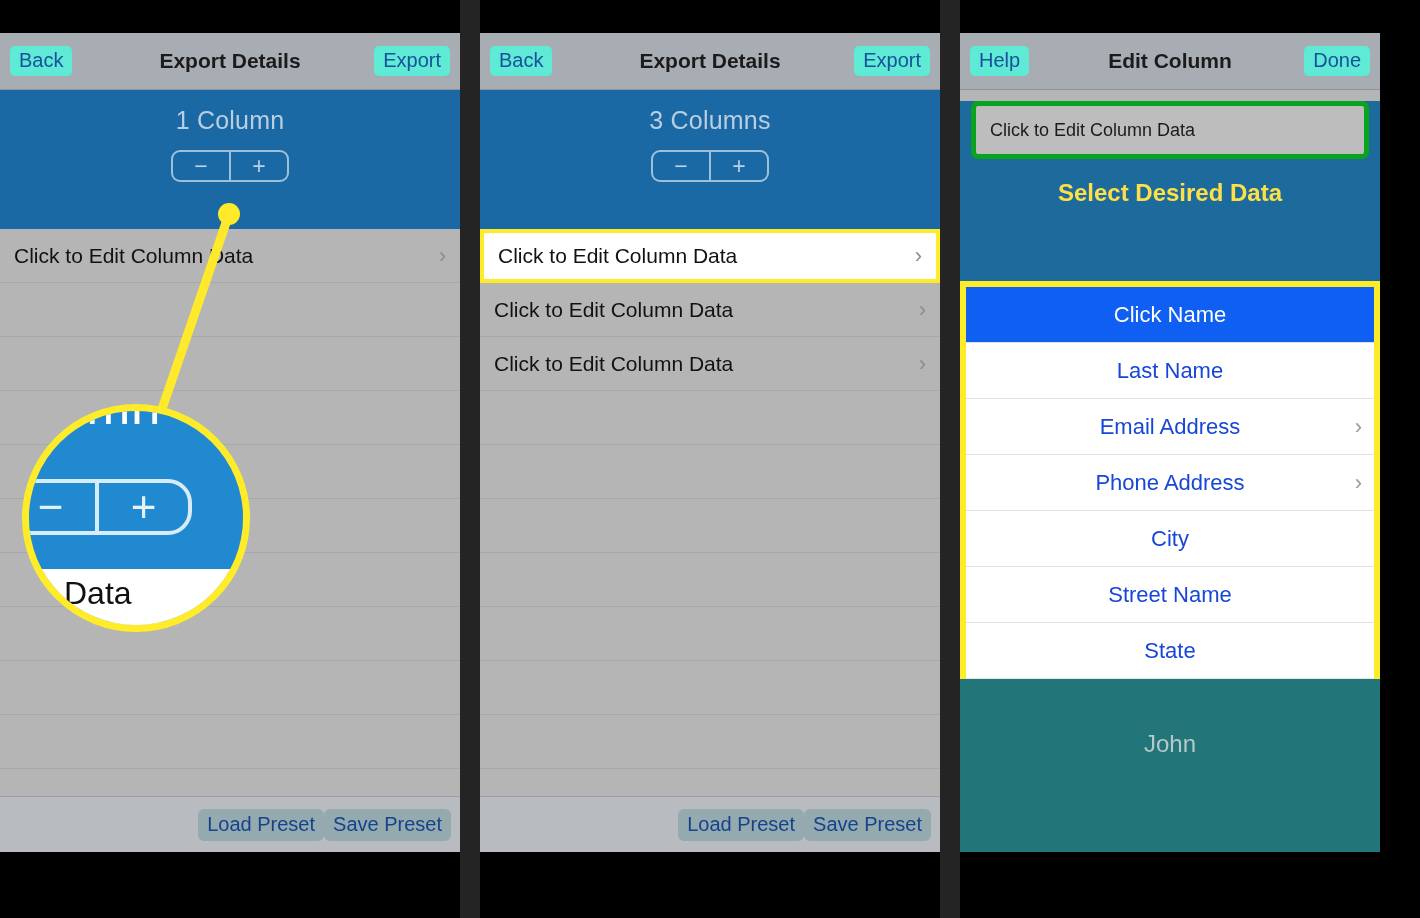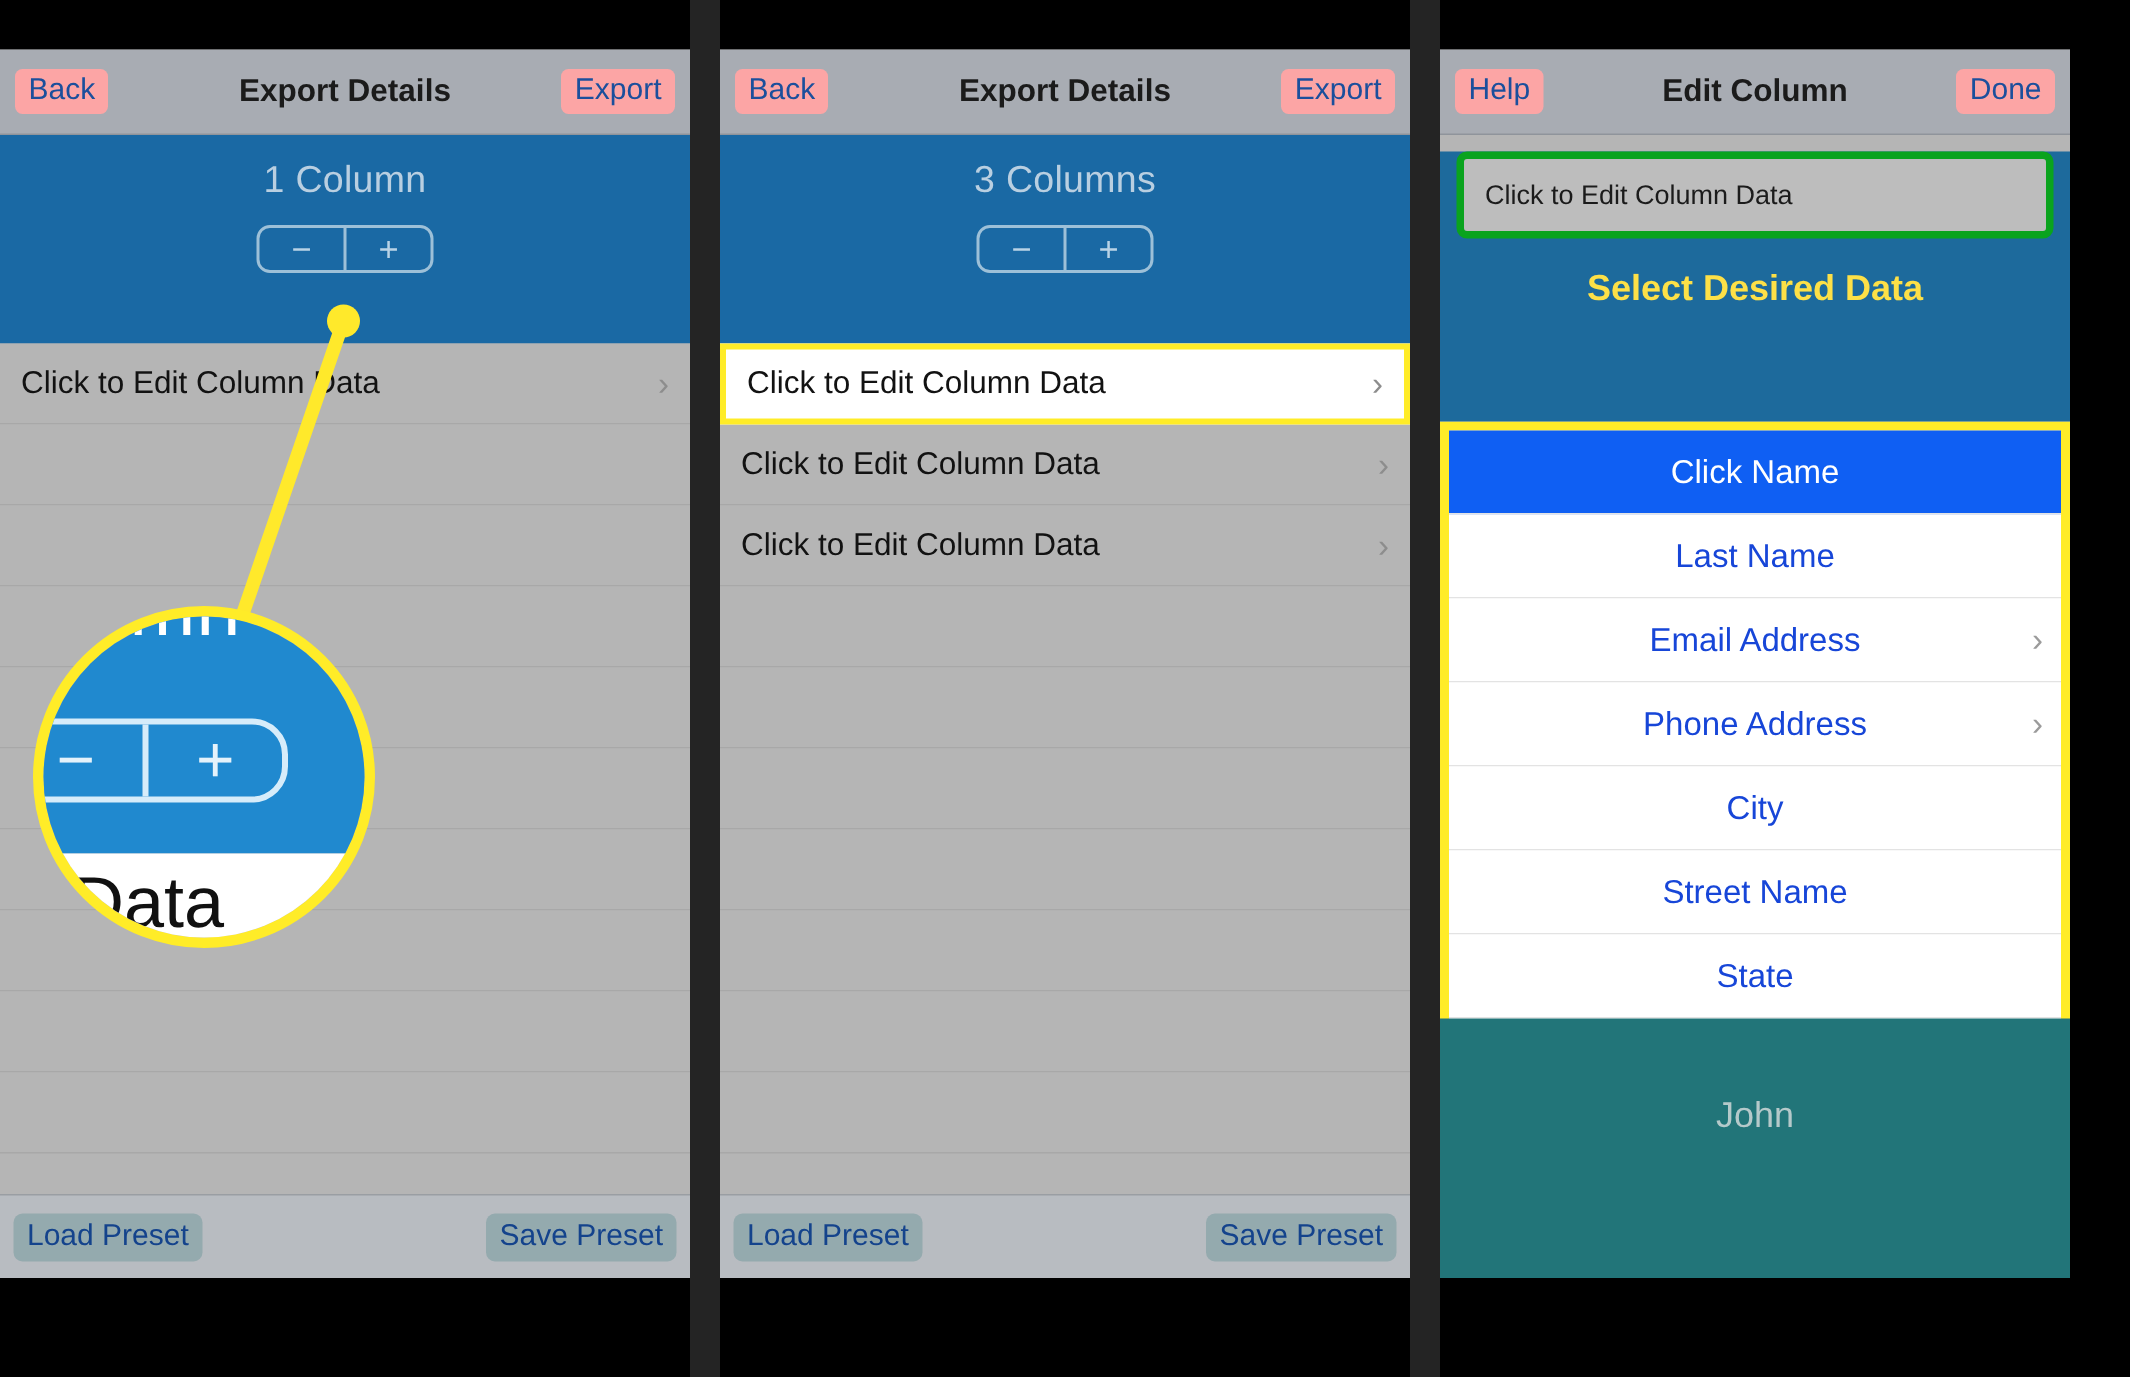--- a/index.html
+++ b/index.html
@@ -45,21 +45,21 @@
     height: 57px;
     background: #a8acb3;
     border-bottom: 1px solid #8f949b;
     display: flex;
     align-items: center;
     justify-content: space-between;
     padding: 0 10px;
     box-sizing: border-box;
   }
   .nav-btn {
-    background: #fca5a5;
+    background: #5eead4;
     color: #1b4f9c;
     font-size: 20px;
     padding: 3px 9px 4px 9px;
     border-radius: 5px;
     line-height: 1.15;
     white-space: nowrap;
   }
   .nav-title {
     position: absolute;
     left: 0;
@@ -165,21 +165,21 @@
   .preset-bar {
     position: absolute;
     left: 0;
     right: 0;
     bottom: 0;
     height: 56px;
     background: #b8bcc1;
     border-top: 1px solid #9a9ea3;
     display: flex;
     align-items: center;
-    justify-content: space-between;
+    justify-content: flex-end;
     padding: 0 9px;
     box-sizing: border-box;
   }
   .preset-btn {
     background: #94aaae;
     color: #14438c;
     font-size: 20px;
     padding: 4px 9px 5px 9px;
     border-radius: 6px;
     line-height: 1.15;
@@ -239,24 +239,24 @@
     line-height: 1;
   }
   .mag-stepper .sbtn.minus { border-right: 4px solid #d6ecfa; }
   .mag-white {
     background: #ffffff;
     height: 70px;
     position: relative;
   }
   .mag-data {
     position: absolute;
-    left: 74px;
+    left: 90px;
     top: 6px;
     color: #111111;
-    font-size: 48px;
+    font-size: 32px;
   }
 
   
   .blue-head.h3 {
     height: 180px;
     background: #1d6a9c;
     padding: 0;
   }
   .edit-field-wrap {
     margin: 11px 11px 0 11px;

